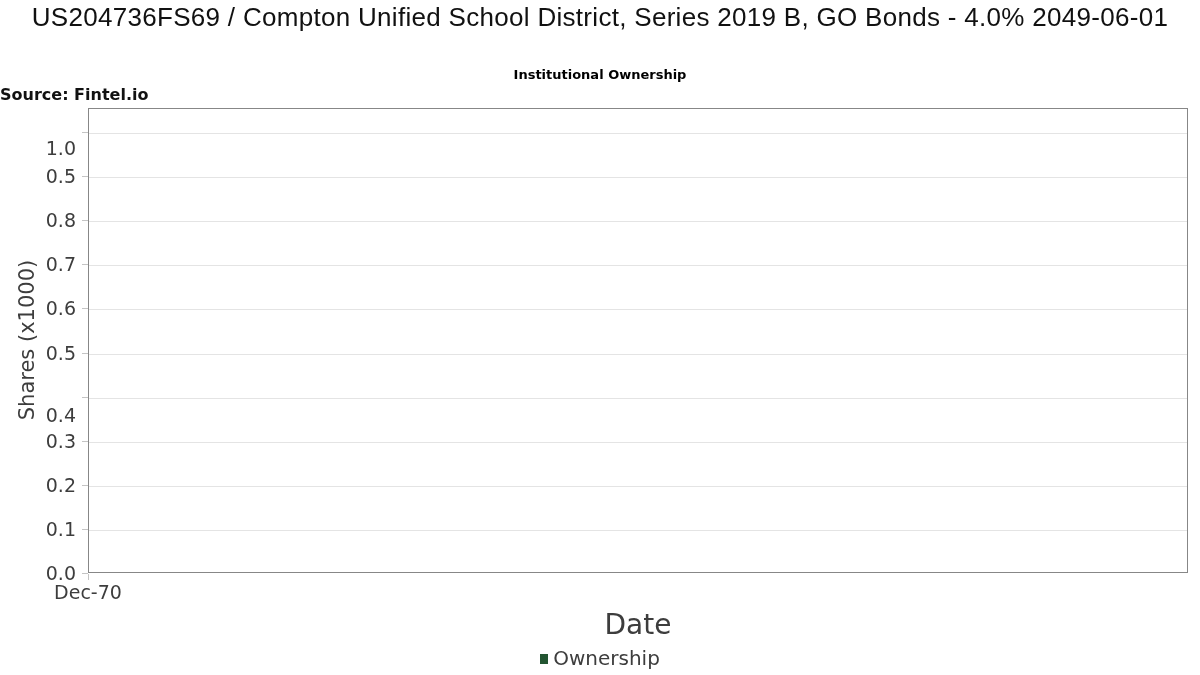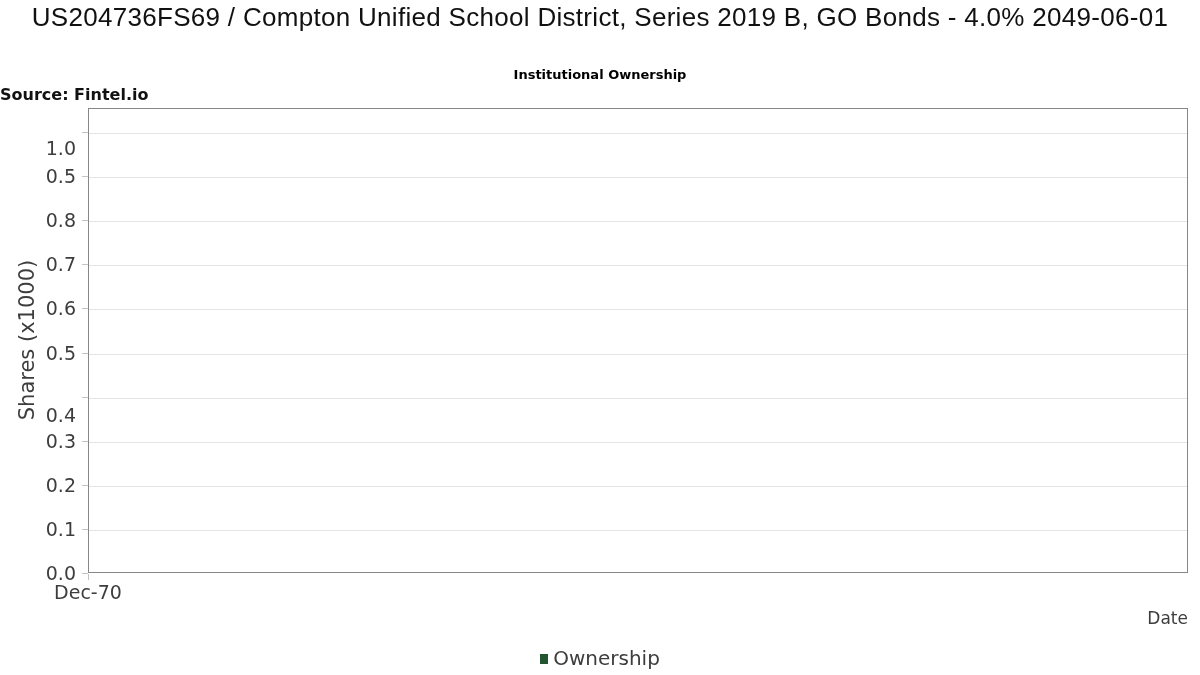--- a/index.html
+++ b/index.html
@@ -63,22 +63,22 @@
   }
 
   
   .y-axis-label {
     position: absolute; left: 27px; top: 340px;
     transform: translate(-50%, -50%) rotate(-90deg);
     font-size: 21px; color: #3d3d3d; white-space: nowrap;
   }
   .x-axis-label {
     position: absolute; top: 608px; left: 88px; width: 1100px;
-    text-align: right;
-    font-size: 17px; color: #3d3d3d;
+    text-align: center;
+    font-size: 28px; color: #3d3d3d;
   }
 
   
   .legend {
     position: absolute; top: 646px; left: 0; width: 100%;
     display: flex; align-items: center; justify-content: center;
     gap: 5px; cursor: pointer;
   }
   .legend-swatch {
     width: 8px; height: 10px; display: inline-block;

